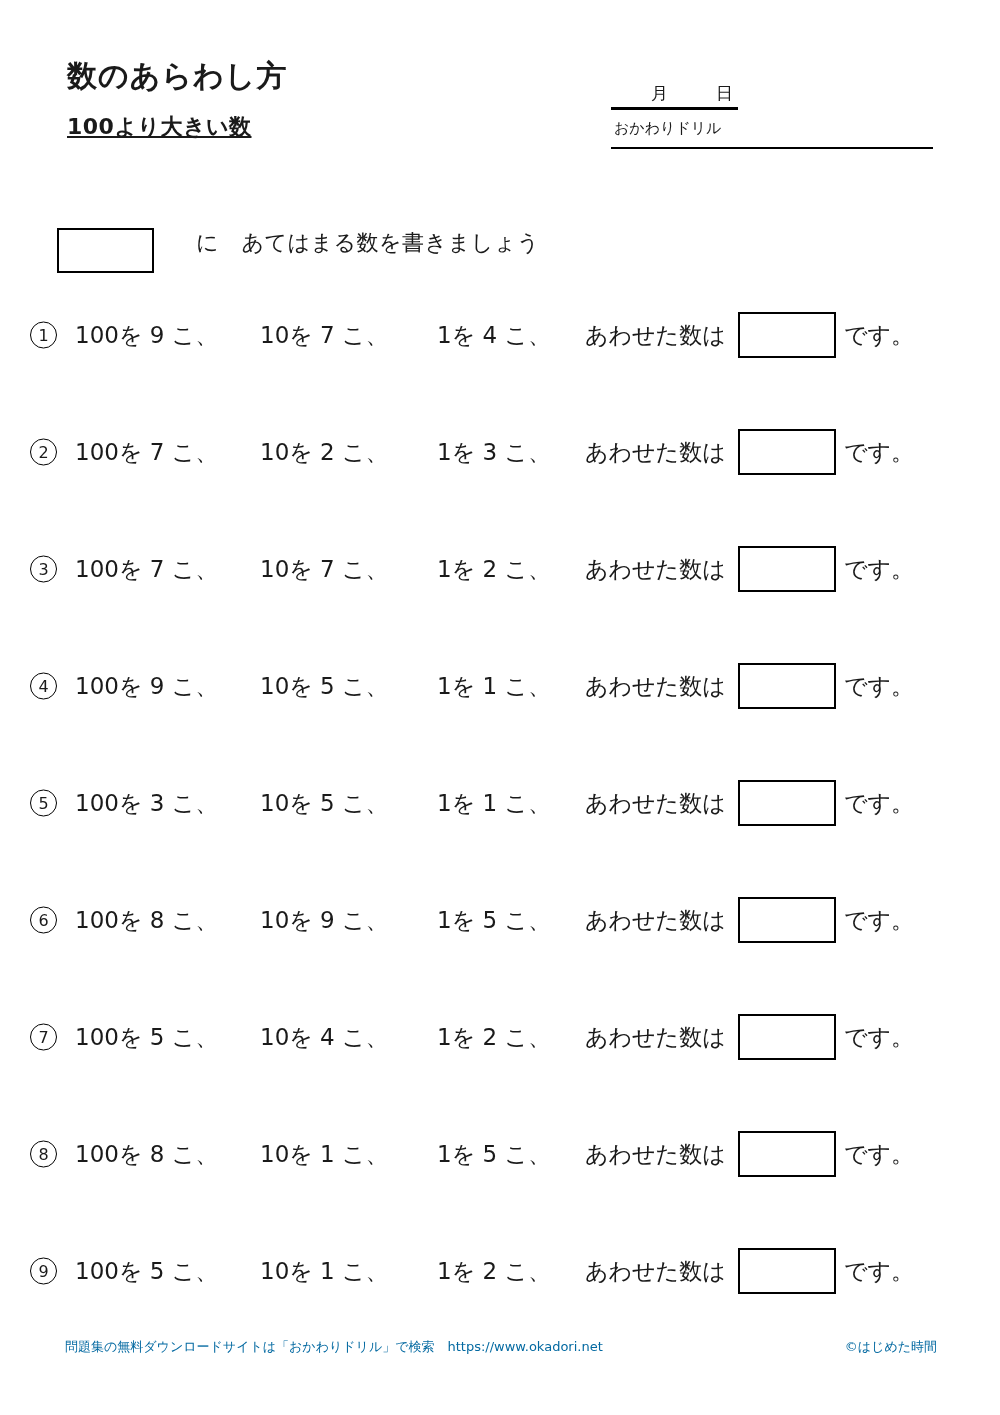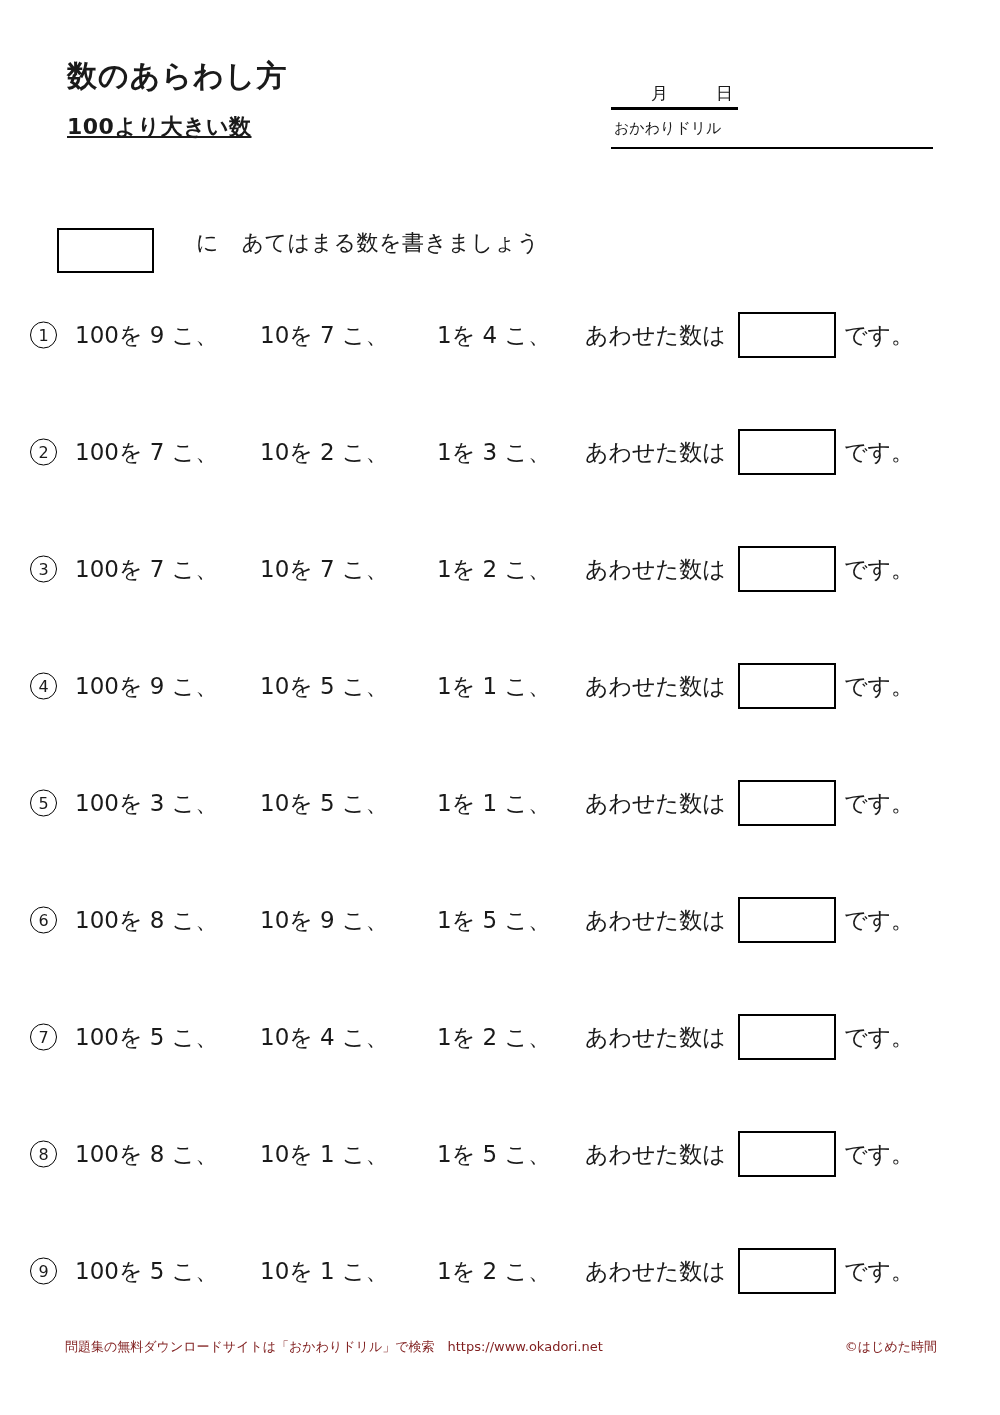--- a/index.html
+++ b/index.html
@@ -83,21 +83,21 @@
     width:94px; height:42px;
     border:2px solid #000;
     background:#fff;
   }
   .segsuffix { left:844px; }
 
   
   .footer {
     position:absolute; left:65px; right:63px; top:1338px;
     display:flex; justify-content:space-between;
-    font-size:13px; color:#7f1d1d;
+    font-size:13px; color:#0369a1;
   }
 </style>
 </head>
 <body>
 
 <div class="page">
 
   <div class="title">数のあらわし方</div>
   <div class="subtitle">100より大きい数</div>
 

